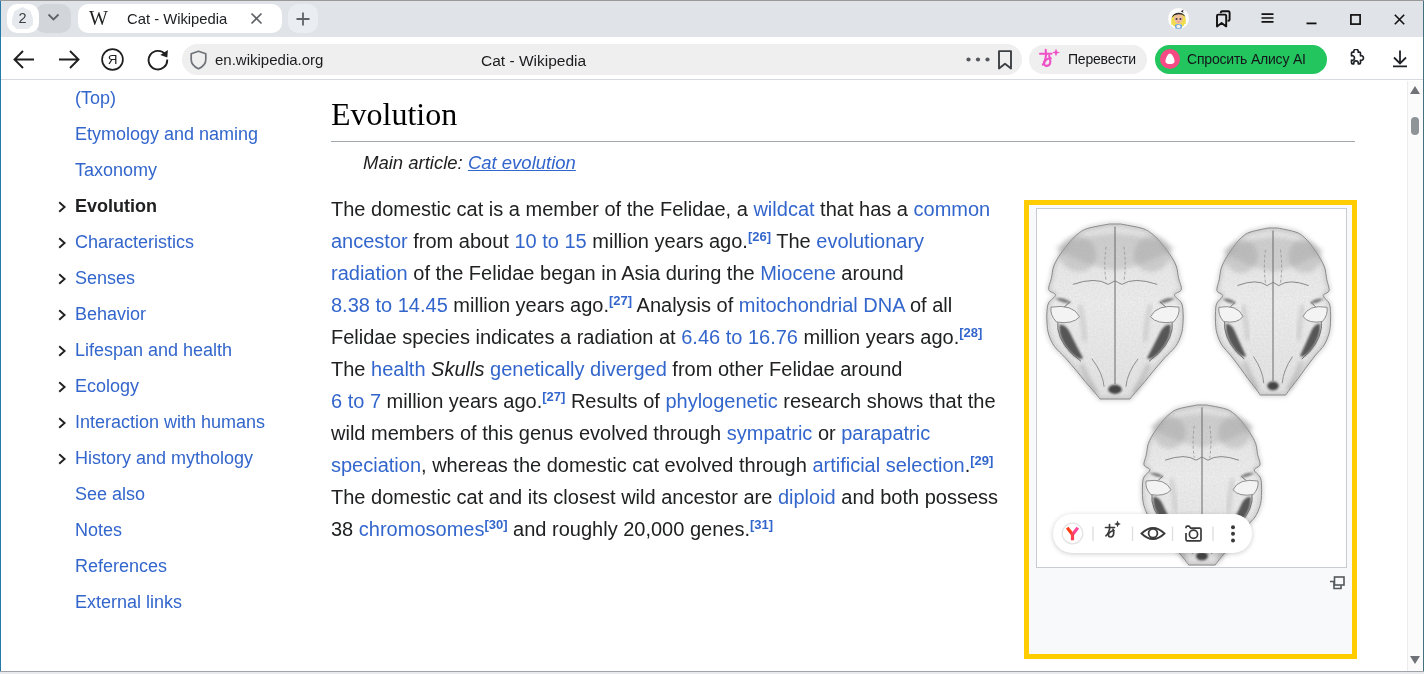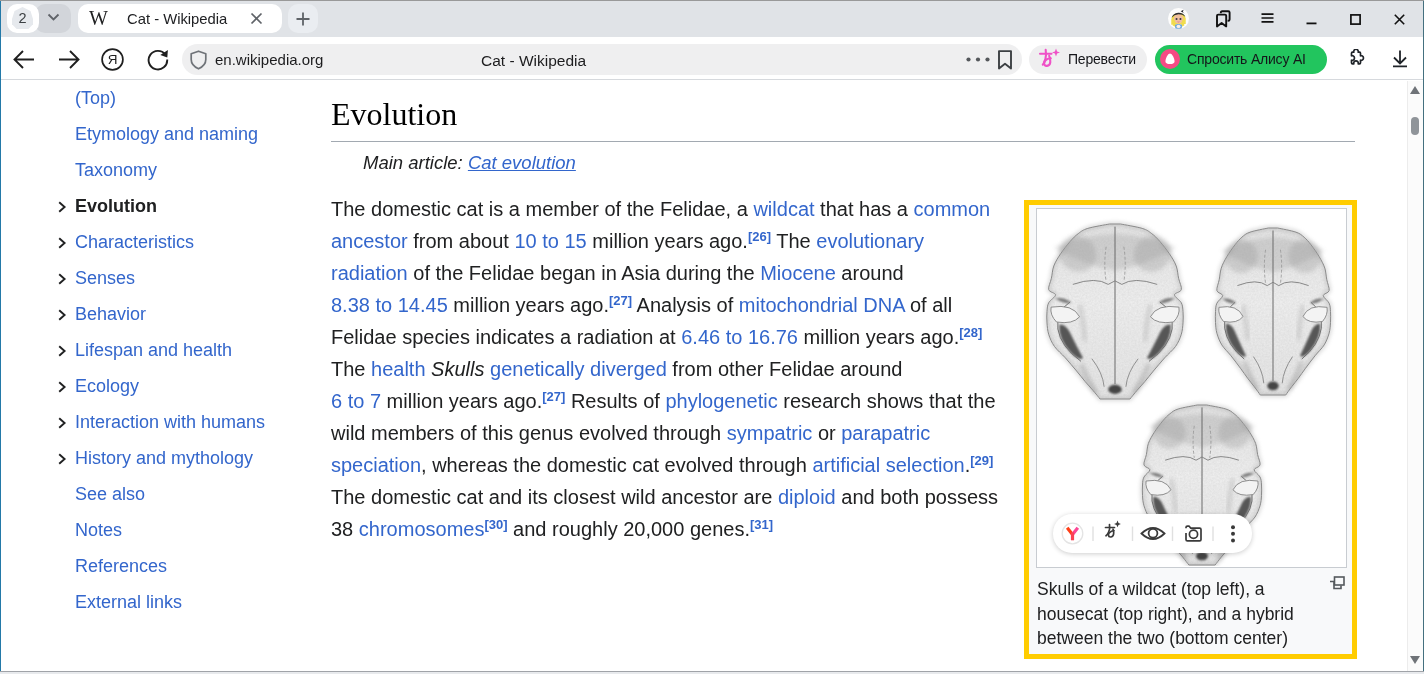--- a/index.html
+++ b/index.html
@@ -355,21 +355,20 @@
         <path d="M133 14.2 V13.6 Q133 12.2 134.4 12.2 H136.2 L137.8 14.2 H146.6 Q148 14.2 148 15.6 V25.4 Q148 26.8 146.6 26.8 H134.4 Q133 26.8 133 25.4 V19"></path>
         <circle cx="140.5" cy="20.3" r="4.1"></circle>
       </g>
       <g fill="#3a3a3a">
         <circle cx="180" cy="13.2" r="2"></circle>
         <circle cx="180" cy="19.8" r="2"></circle>
         <circle cx="180" cy="26.4" r="2"></circle>
       </g>
     </svg>
   </div>
-  <div id="figcap">Skulls of a wildcat (top left), a housecat (top right), and a hybrid between the two (bottom center)</div>
   <svg style="position:absolute;left:300px;top:371px;" width="16" height="14" viewBox="0 0 16 14">
     <rect x="5.5" y="1" width="9.5" height="8" fill="none" stroke="#54595d" stroke-width="1.6"></rect>
     <path d="M1 5.5 H5 V12.5 H12 V9.5" fill="none" stroke="#54595d" stroke-width="1.6"></path>
   </svg>
 </div>
 
 <div class="abs" id="scroll"></div>
 <div class="abs uparrow"></div>
 <div class="abs dnarrow"></div>
 <div class="abs" id="sthumb"></div>

